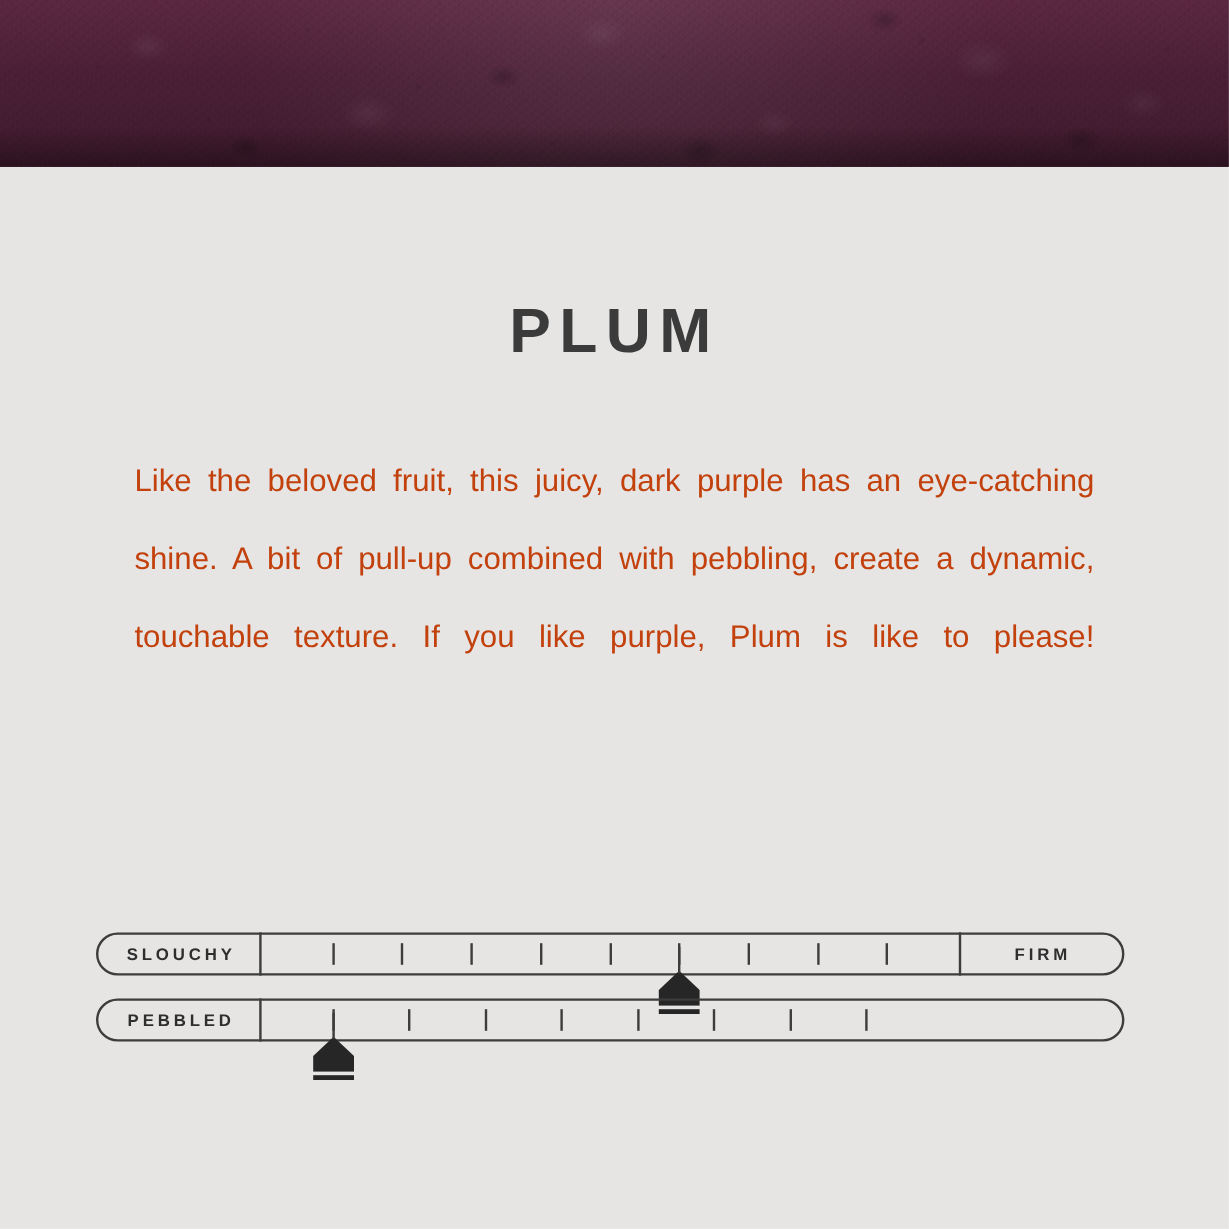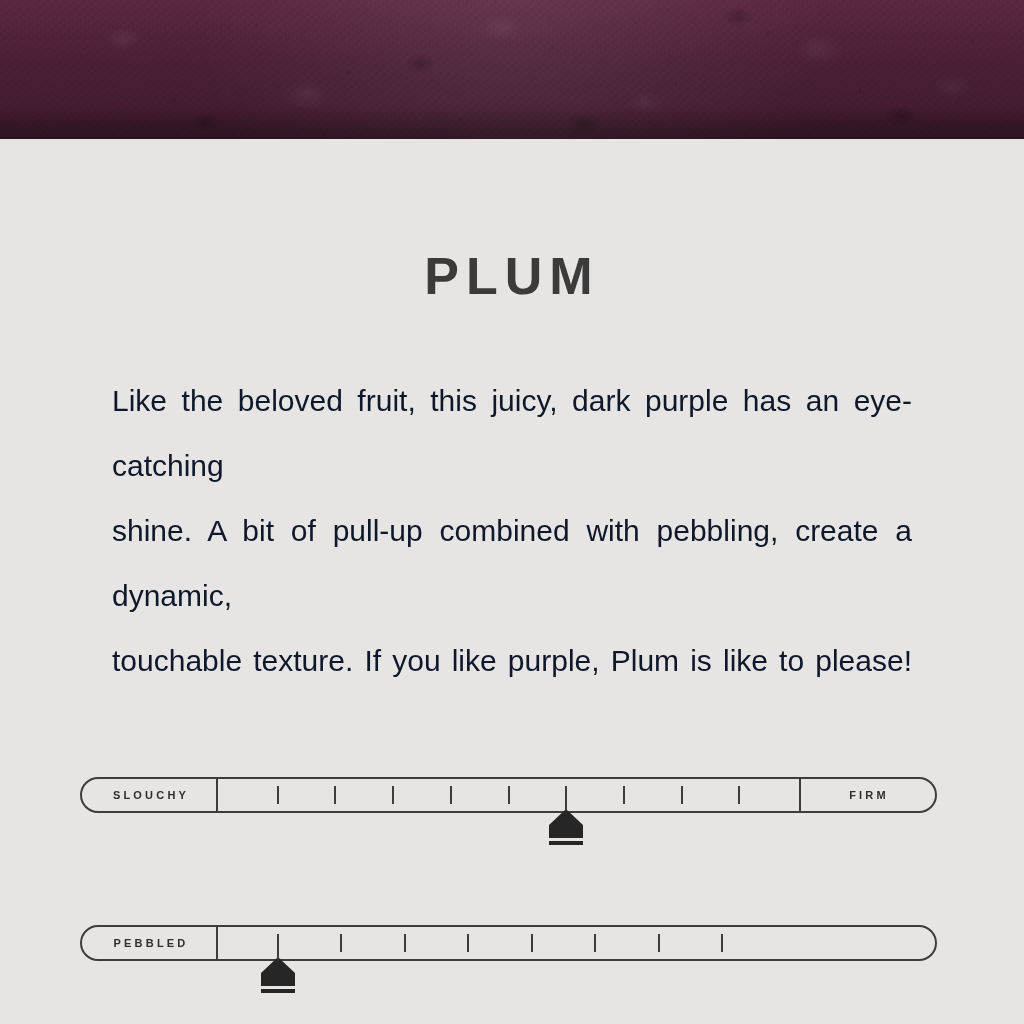--- a/index.html
+++ b/index.html
@@ -82,22 +82,22 @@
     letter-spacing: 7px;
     color: #3b3b3b;
     line-height: 1;
     margin-top: 10px;
   }
   .desc {
     position: absolute;
     top: 368px;
     left: 112px;
     width: 800px;
-    color: #0f172a;
-    font-size: 30px;
+    color: #c2410c;
+    font-size: 26px;
     line-height: 65px;
     text-align: justify;
   }
   .desc .line {
     display: block;
     white-space: nowrap;
   }
   .desc .line.j {
     text-align: justify;
     text-align-last: justify;
@@ -105,37 +105,37 @@
   }
 
   
   .slider {
     position: absolute;
     left: 80px;
     width: 857px;
     height: 36px;
   }
   .slider.s1 { top: 777px; }
-  .slider.s2 { top: 925px; text-align: right; }
+  .slider.s2 { top: 832px; text-align: right; }
 
   .track {
     position: absolute;
     inset: 0;
     border: 2px solid #3d3d3d;
     border-radius: 18px;
     box-sizing: border-box;
   }
   .cap {
     position: absolute;
     top: 0;
     height: 100%;
     display: flex;
     align-items: center;
     justify-content: center;
-    font-size: 11px;
+    font-size: 14px;
     font-weight: bold;
     letter-spacing: 3.2px;
     color: #2e2e2e;
     box-sizing: border-box;
   }
   .cap.left {
     left: 0;
     width: 138px;
     border-right: 2px solid #3d3d3d;
     padding-left: 6px;

